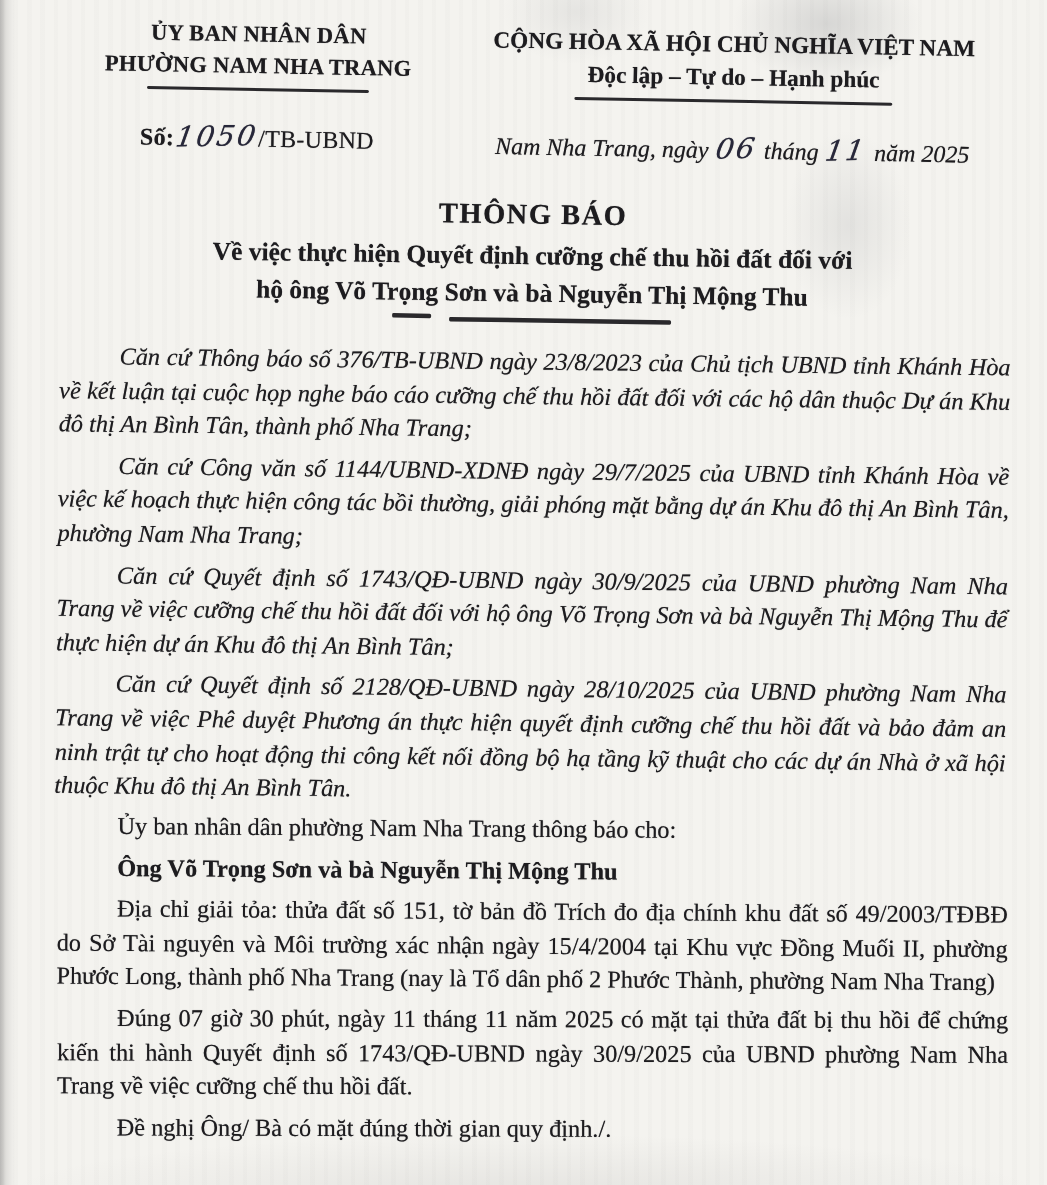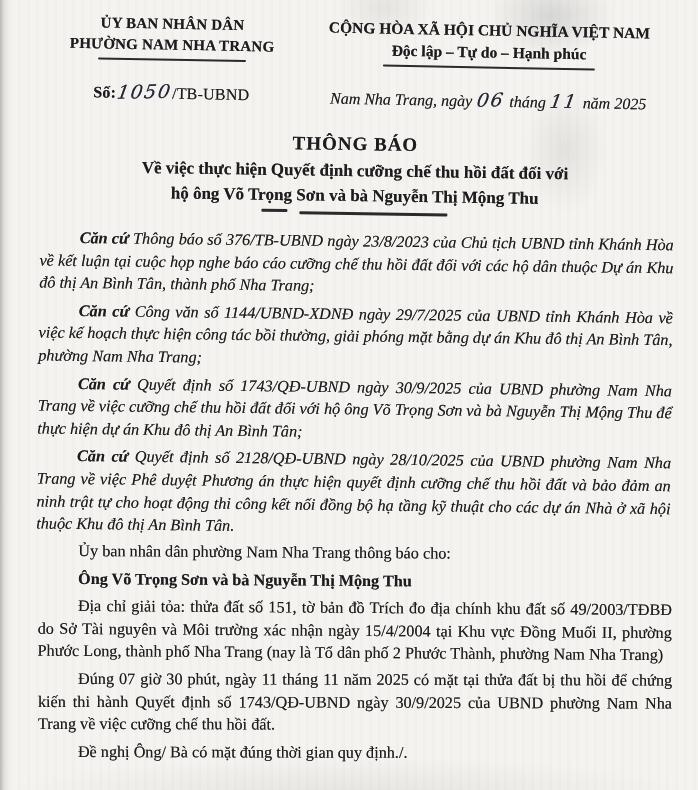--- a/index.html
+++ b/index.html
@@ -47,21 +47,21 @@
   .doc-subtitle{font-size:17px;font-weight:bold;line-height:25px;margin-top:3px;}
   .sub-rule{display:flex;justify-content:center;align-items:center;gap:12px;margin-top:4px;}
   .sub-rule .seg{display:block;height:2.5px;background:#2a292c;border-radius:1px;}
   .seg1{width:26px;transform:translateY(-2px);}
   .seg2{width:148px;}
 
   
   .body-text{margin-top:16px;font-size:16.2px;line-height:22.6px;text-align:justify;}
   .body-text p{margin:0 0 5px 0;text-indent:40px;}
   .cite{font-style:italic;}
-  .cite .lead{font-weight:bold;}
+  .cite .lead{font-weight:normal;}
   .recipient{font-weight:bold;}
 </style>
 </head>
 <body>
 
 <div class="page fuzz">
 
   <div class="tilt-a">
     <div class="header-row">
       <div class="header-left">

